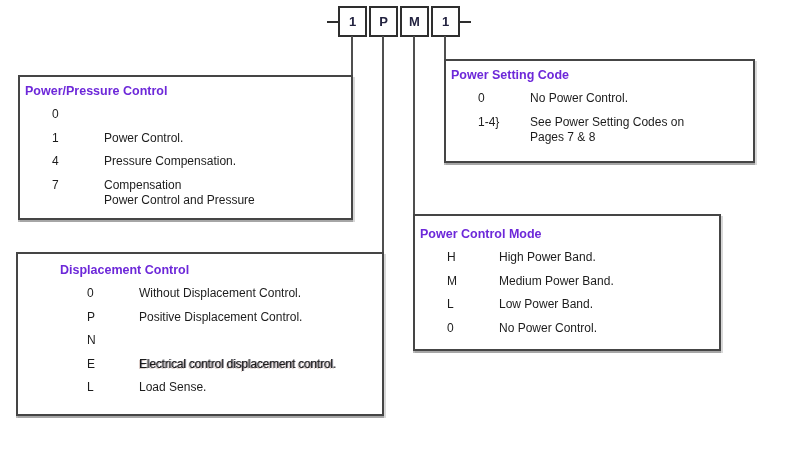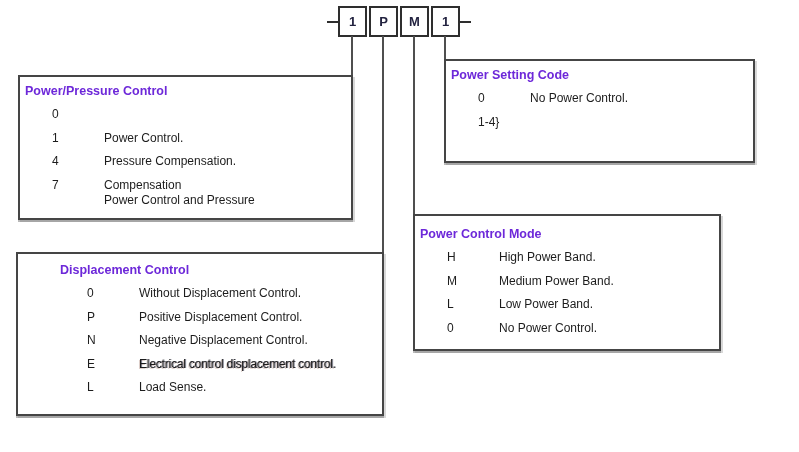--- a/index.html
+++ b/index.html
@@ -151,21 +151,20 @@
       <div class="entry">
         <span class="code">0</span>
         <span class="desc">Without Displacement Control.</span>
       </div>
       <div class="entry">
         <span class="code">P</span>
         <span class="desc">Positive Displacement Control.</span>
       </div>
       <div class="entry">
         <span class="code">N</span>
-        <span class="desc">Negative Displacement Control.</span>
       </div>
       <div class="entry entry-smudged">
         <span class="code">E</span>
         <span class="desc">Electrical control displacement control.</span>
       </div>
       <div class="entry">
         <span class="code">L</span>
         <span class="desc">Load Sense.</span>
       </div>
     </div>
@@ -173,20 +172,24 @@
 
   <div class="legend" id="box-c">
     <div class="legend-title">Power Setting Code</div>
     <div class="entries">
       <div class="entry">
         <span class="code">0</span>
         <span class="desc">No Power Control.</span>
       </div>
       <div class="entry">
         <span class="code">1-4}</span>
+        <span class="desc">
+          <span class="line">See Power Setting Codes on</span>
+          <span class="line">Pages 7 &amp; 8</span>
+        </span>
       </div>
     </div>
   </div>
 
   <div class="legend" id="box-d">
     <div class="legend-title">Power Control Mode</div>
     <div class="entries">
       <div class="entry">
         <span class="code">H</span>
         <span class="desc">High Power Band.</span>

